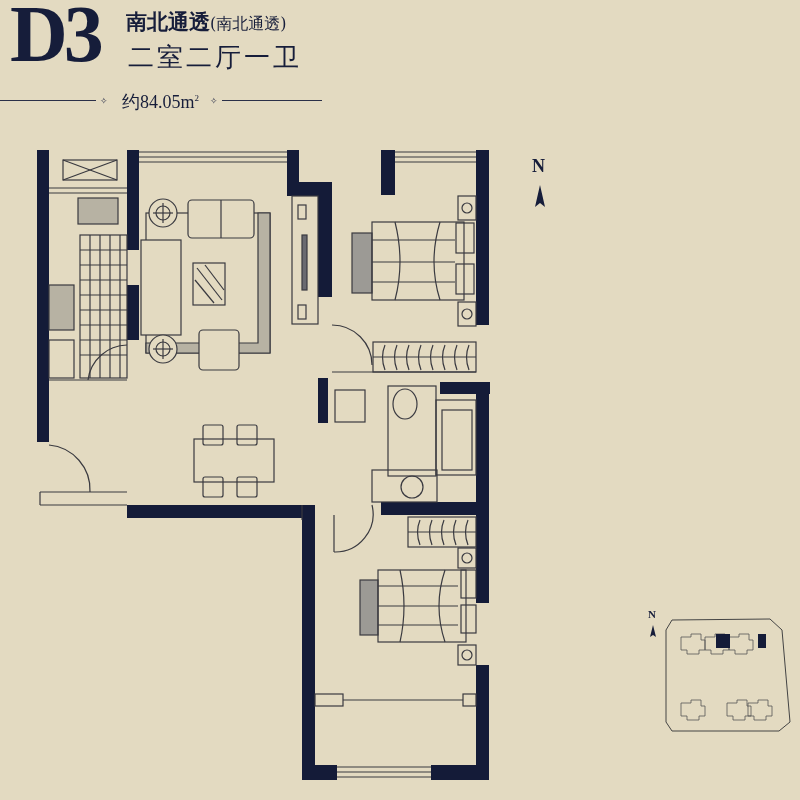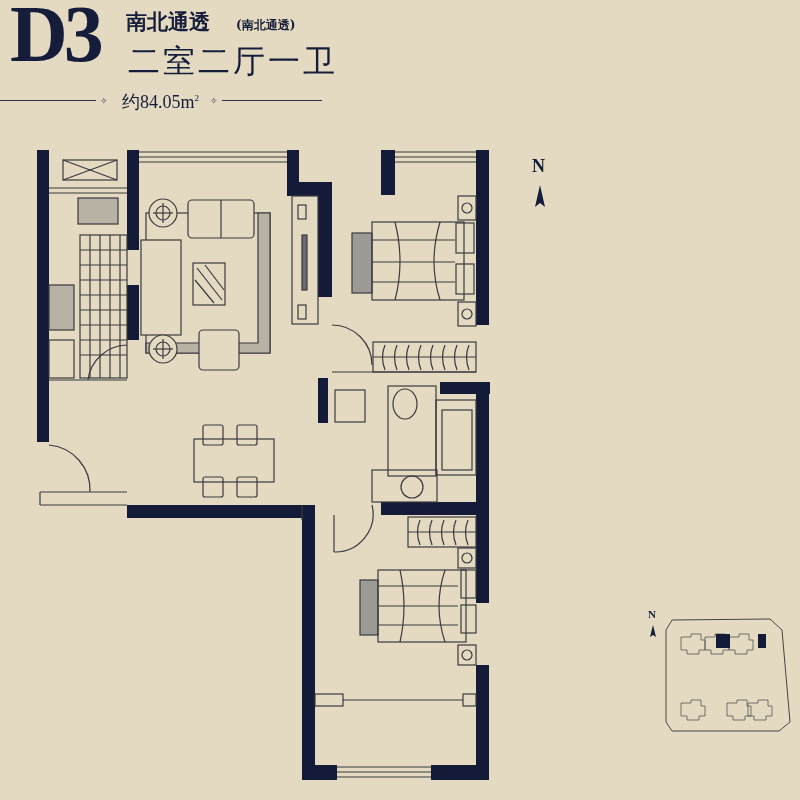--- a/index.html
+++ b/index.html
@@ -1,21 +1,21 @@
 <!DOCTYPE html>
 <html><head>
 <meta charset="utf-8">
 <style>
   html,body{margin:0;padding:0;}
   body{width:800px;height:800px;background:#e3dac1;position:relative;overflow:hidden;font-family:"DejaVu Serif",serif;color:#1b2240;}
   .abs{position:absolute;}
   .title-code{left:10px;top:-6px;font-family:"Liberation Serif","DejaVu Serif",serif;font-size:80px;font-weight:bold;letter-spacing:-4px;color:#161d3a;line-height:1;}
   .title-name{left:126px;top:8px;font-size:21px;font-weight:bold;color:#161d3a;white-space:nowrap;}
-  .title-name .sub{font-size:12px;font-weight:bold;margin-left:26px;}
-  .title-layout{left:128px;top:40px;font-size:32px;letter-spacing:3px;color:#161d3a;white-space:nowrap;}
+  .title-name .sub{font-size:16px;font-weight:normal;}
+  .title-layout{left:128px;top:40px;font-size:26px;letter-spacing:3px;color:#161d3a;white-space:nowrap;}
   .rule{height:1px;background:#2a2f48;top:100px;}
   .diamond{top:96px;font-size:9px;color:#2a2f48;}
   .area{left:122px;top:90px;font-family:"Liberation Serif","DejaVu Serif",serif;font-size:18px;color:#161d3a;white-space:nowrap;}
   .area sup{font-size:9px;}
   .north{font-family:"Liberation Serif",serif;font-weight:bold;color:#161d3a;}
   svg{position:absolute;left:0;top:0;}
 </style>
 </head>
 <body>
 

